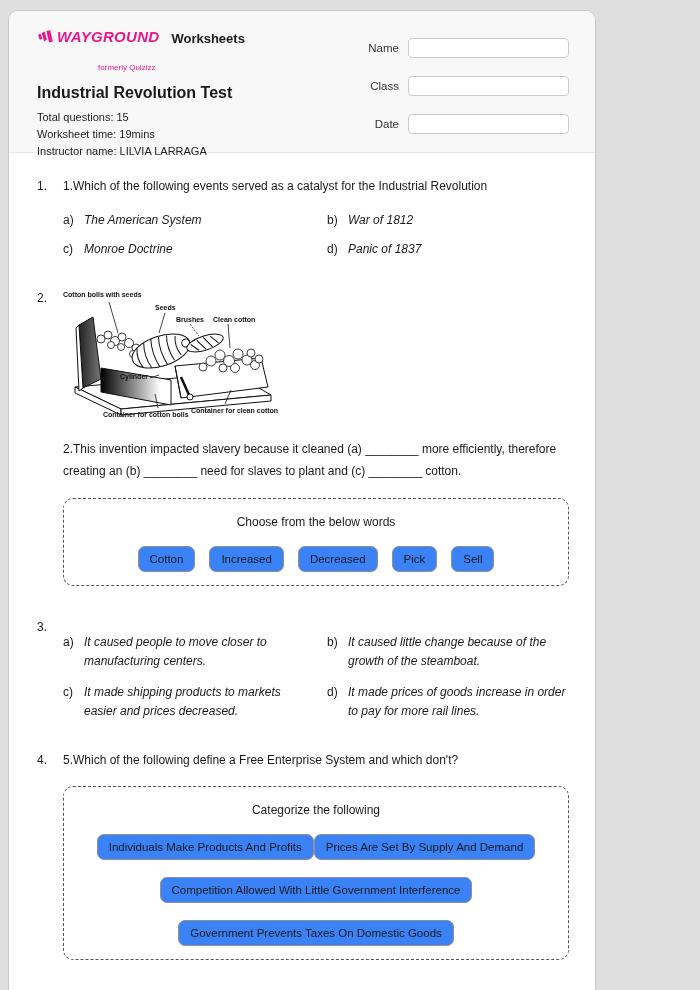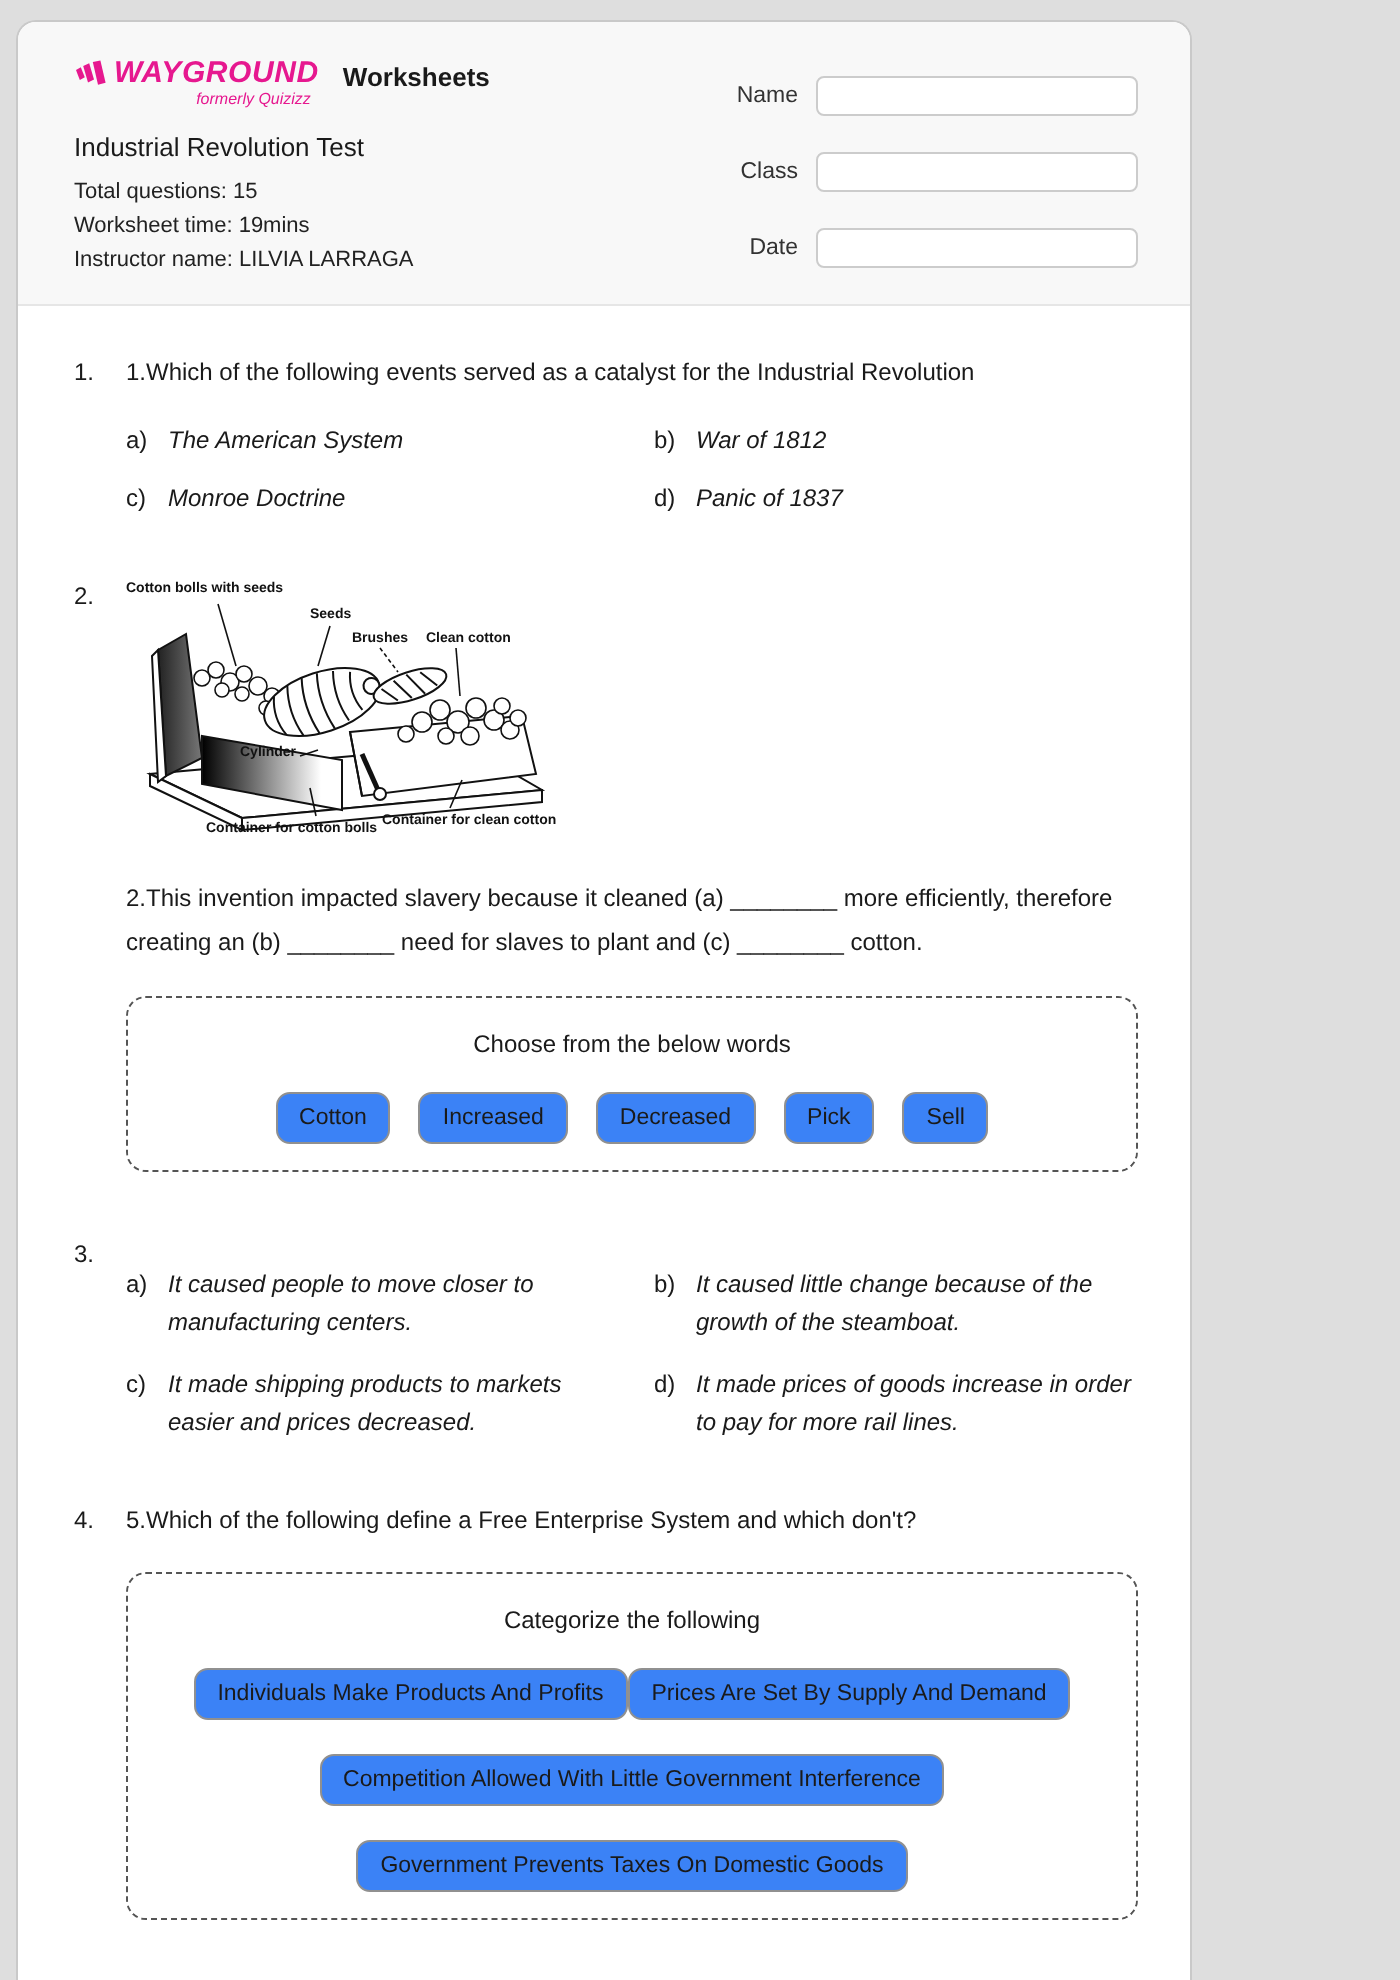--- a/index.html
+++ b/index.html
@@ -19,24 +19,24 @@
   .header{
     box-sizing:border-box;height:142px;background:#f8f8f8;
     border-bottom:1px solid #e6e6e6;
     padding:17px 26px 0 28px;
     display:flex;justify-content:space-between;
   }
   .logo-row{display:flex;align-items:flex-start;gap:12px;}
   .brand-block{display:flex;flex-direction:column;align-items:center;}
   .brand-line{display:flex;align-items:center;gap:3px;}
   .brand-word{font-size:15px;font-weight:bold;font-style:italic;letter-spacing:.3px;color:#e6188f;}
-  .brand-tagline{font-size:8px;color:#e6188f;margin-top:0;align-self:flex-end;margin-right:4px;font-style:italic;}
+  .brand-tagline{font-size:8px;color:#e6188f;margin-top:18px;align-self:flex-end;margin-right:4px;}
   .product-name{font-size:13px;font-weight:bold;margin-top:3px;}
   .test-info{margin-top:12px;}
-  .test-title{font-size:13px;font-weight:normal;margin-bottom:7px;}
+  .test-title{font-size:16px;font-weight:bold;margin-bottom:7px;}
   .meta-line{font-size:11px;line-height:17px;color:#222;}
   .fields{display:flex;flex-direction:column;gap:18px;padding-top:10px;}
   .field-row{display:flex;align-items:center;gap:9px;}
   .field-label{width:42px;text-align:right;font-size:11.5px;color:#333;}
   .field-input{
     width:155px;height:16px;background:#fff;
     border:1px solid #cccccc;border-radius:4px;
   }
   
   .content{padding:24px 26px 0 28px;font-size:12px;}

